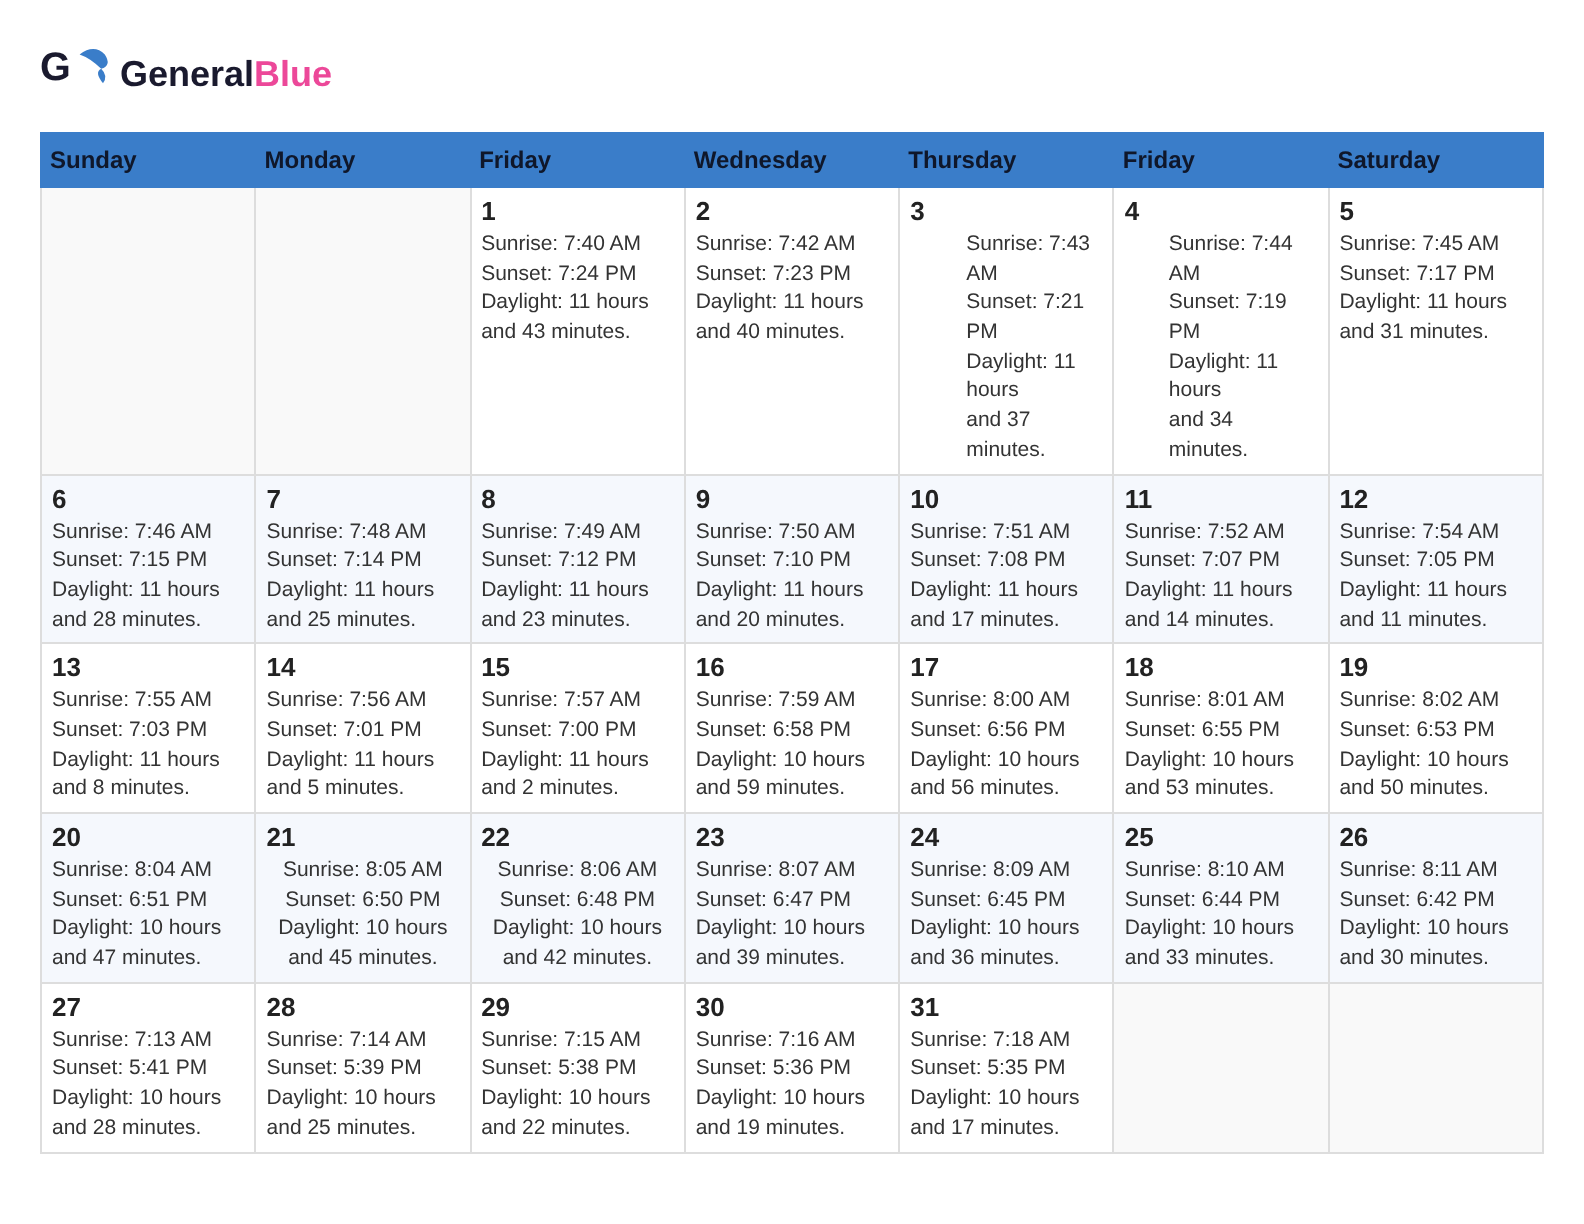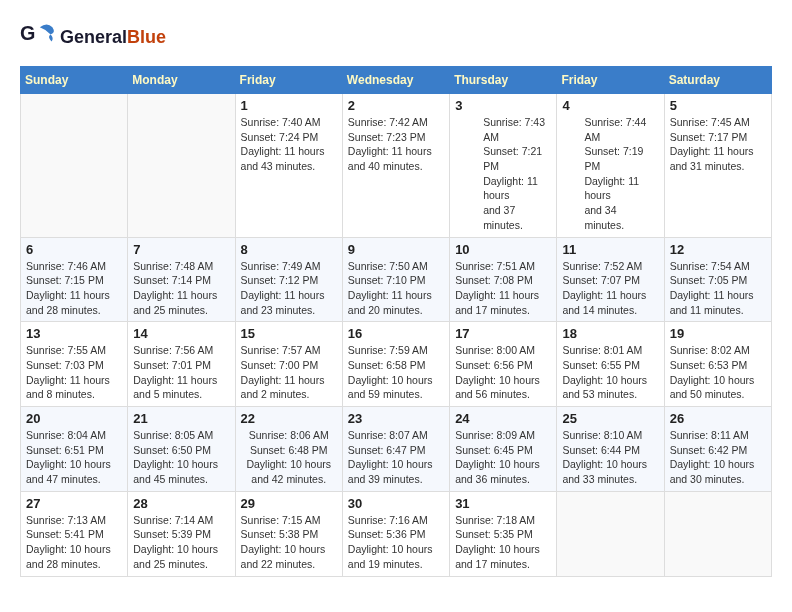--- a/index.html
+++ b/index.html
@@ -28,21 +28,21 @@
       font-size: 16px;
       color: #444;
     }
     .calendar {
       width: 100%;
       border-collapse: collapse;
       font-size: 11px;
     }
     .calendar th {
       background: #3a7dc9;
-      color: #fef9c3;
+      color: #0f172a;
       padding: 6px 4px;
       text-align: left;
       font-size: 12px;
       font-weight: bold;
       border: 1px solid #3a7dc9;
     }
     .calendar td {
       border: 1px solid #ddd;
       vertical-align: top;
       padding: 4px 5px;
@@ -83,21 +83,21 @@
       line-height: 1.1;
     }
     .logo-general {
       font-size: 18px;
       font-weight: bold;
       color: #1a1a2e;
     }
     .logo-blue {
       font-size: 18px;
       font-weight: bold;
-      color: #c2410c;
+      color: #ec4899;
     }
   </style>
 </head>
 <body>
 
 <div class="header">
   <div class="logo-wrapper">
     <svg class="logo-icon" viewBox="0 0 40 40" xmlns="http://www.w3.org/2000/svg">
       <text y="22" font-size="22" font-weight="bold" fill="#1a1a2e" font-family="Arial">G</text>
       <path d="M22 8 Q30 2 36 8 Q40 14 34 16 Q28 10 22 8Z" fill="#3a7dc9"></path>
@@ -267,21 +267,21 @@
       <tr>
         <td>
           <span class="day-number">20</span>
           <div class="day-info" style="white-space: pre-wrap;">Sunrise: 8:04 AM
 Sunset: 6:51 PM
 Daylight: 10 hours
 and 47 minutes.</div>
         </td>
         <td>
           <span class="day-number">21</span>
-          <div class="day-info" style="white-space: pre-wrap;">Sunrise: 8:05 AM
+          <div class="day-info" style="white-space: pre-wrap; text-align: center;">Sunrise: 8:05 AM
 Sunset: 6:50 PM
 Daylight: 10 hours
 and 45 minutes.</div>
         </td>
         <td>
           <span class="day-number">22</span>
           <div class="day-info" style="white-space: pre-wrap; text-align: center;">Sunrise: 8:06 AM
 Sunset: 6:48 PM
 Daylight: 10 hours
 and 42 minutes.</div>

